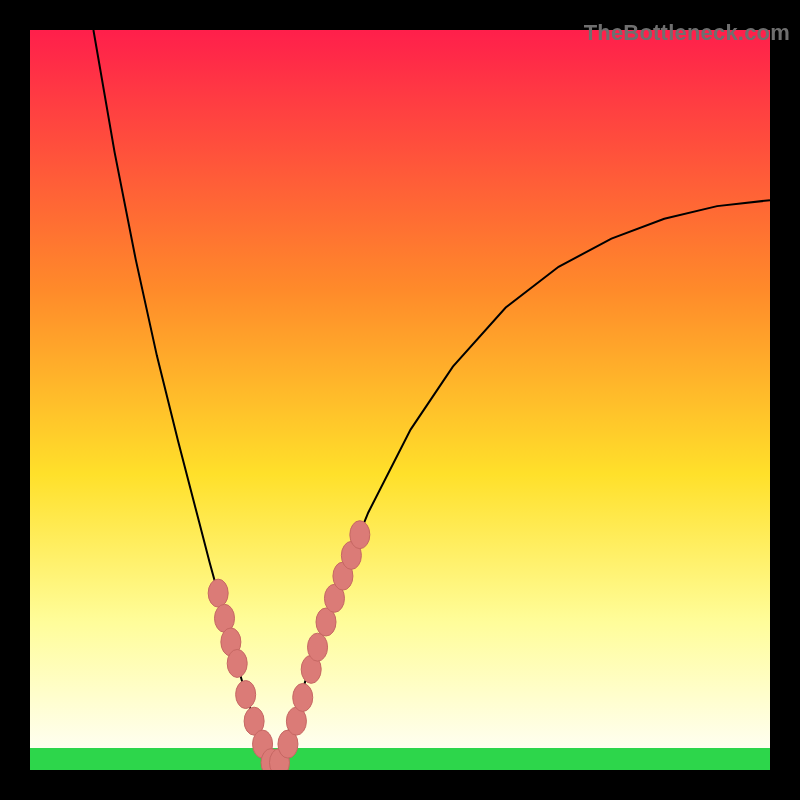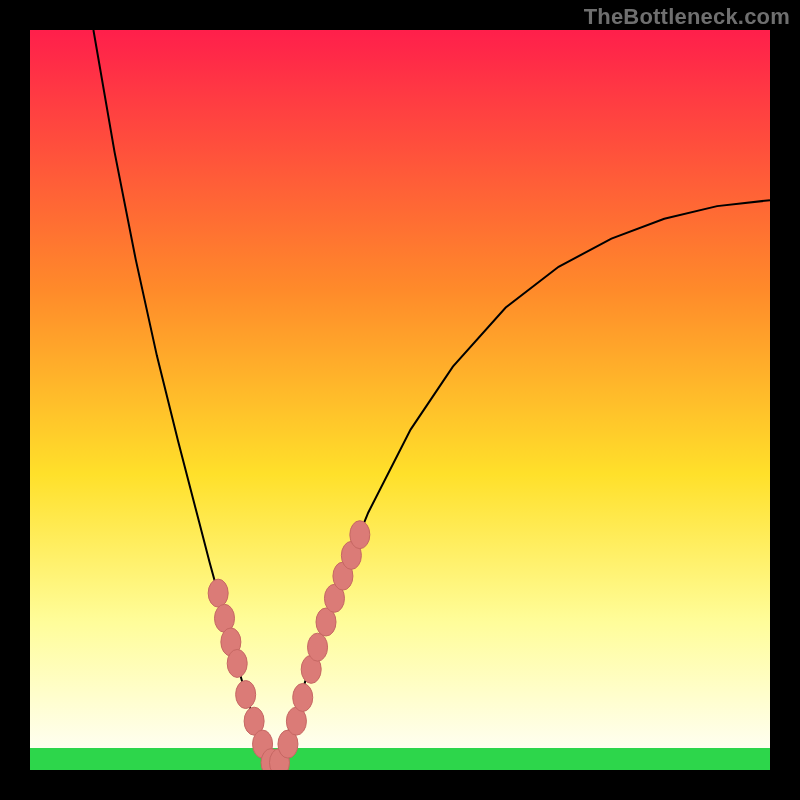--- a/index.html
+++ b/index.html
@@ -11,21 +11,21 @@
     overflow: hidden;
   }
   .frame {
     position: relative;
     width: 800px;
     height: 800px;
     background: #000;
   }
   .watermark {
     position: absolute;
-    top: 4px;
+    top: 20px;
     right: 10px;
     font-family: Arial, Helvetica, sans-serif;
     font-size: 22px;
     font-weight: 600;
     color: #6f6f6f;
     letter-spacing: 0.2px;
     z-index: 20;
   }
   svg.plot {
     position: absolute;

